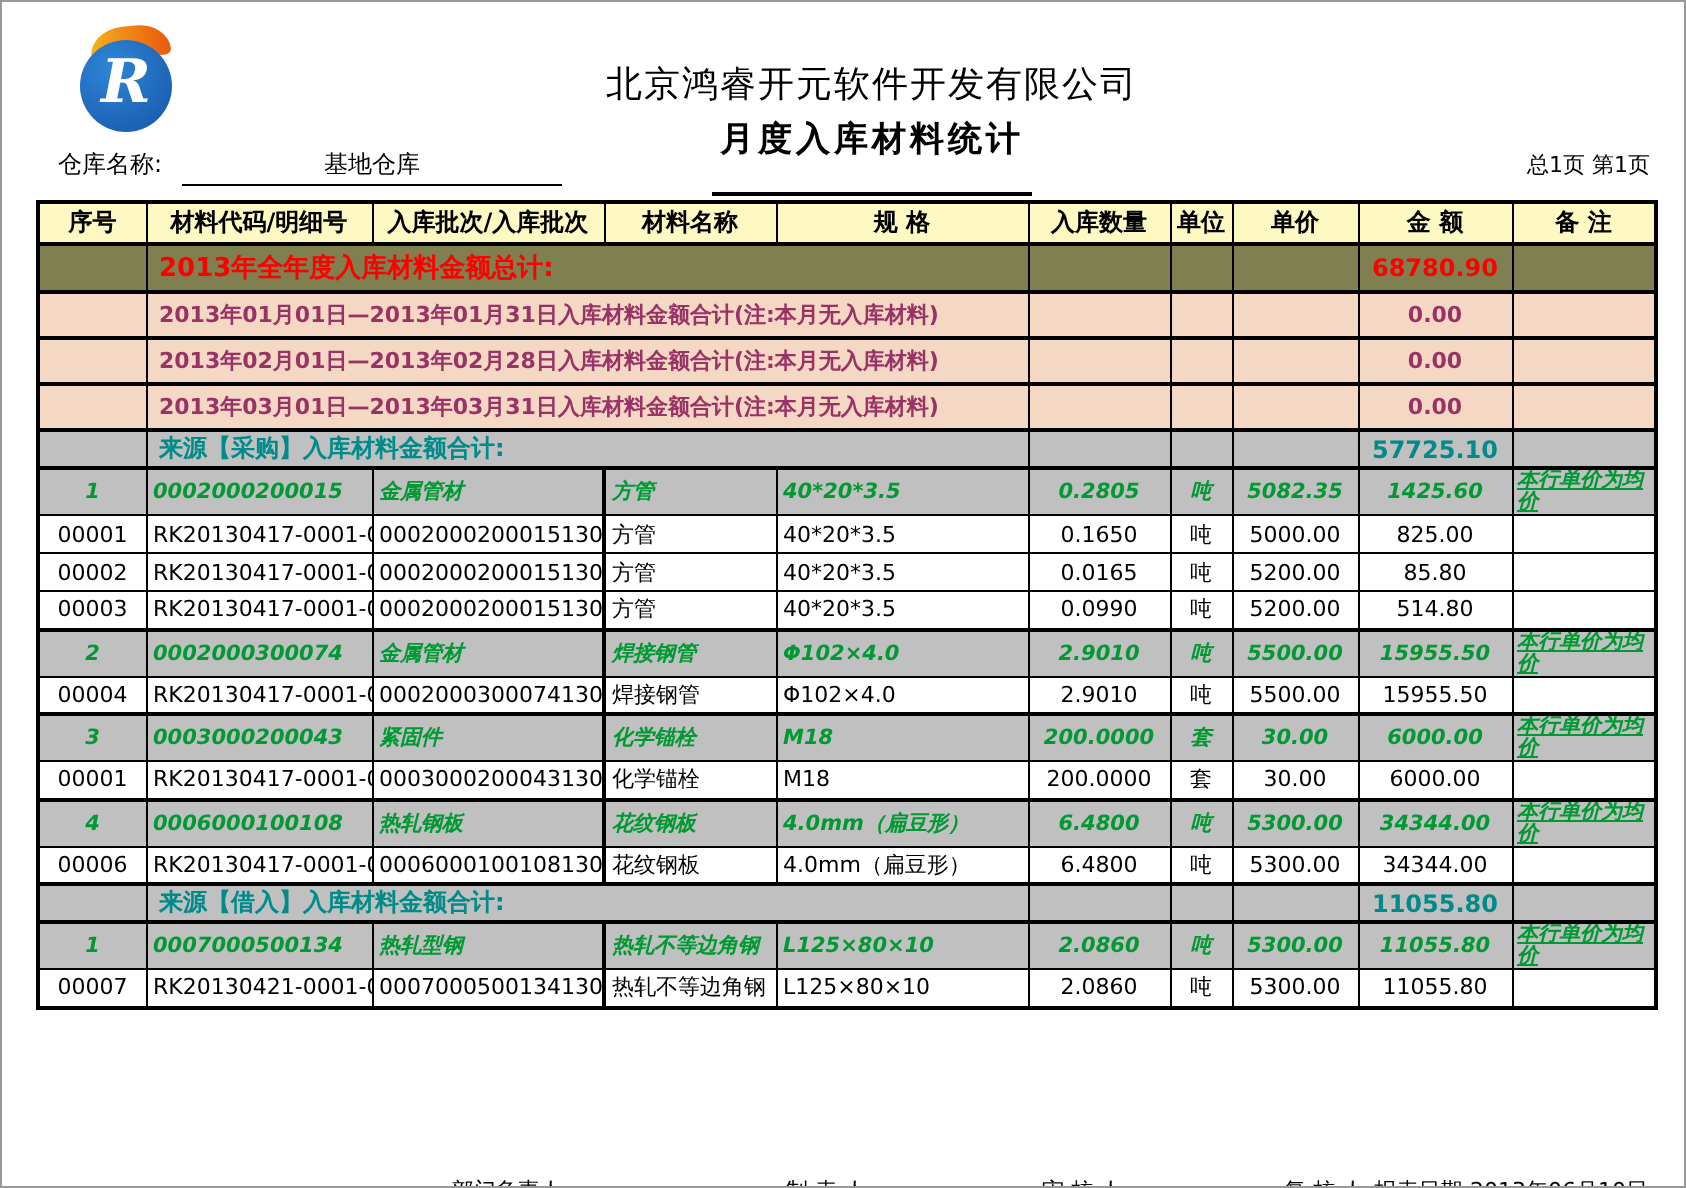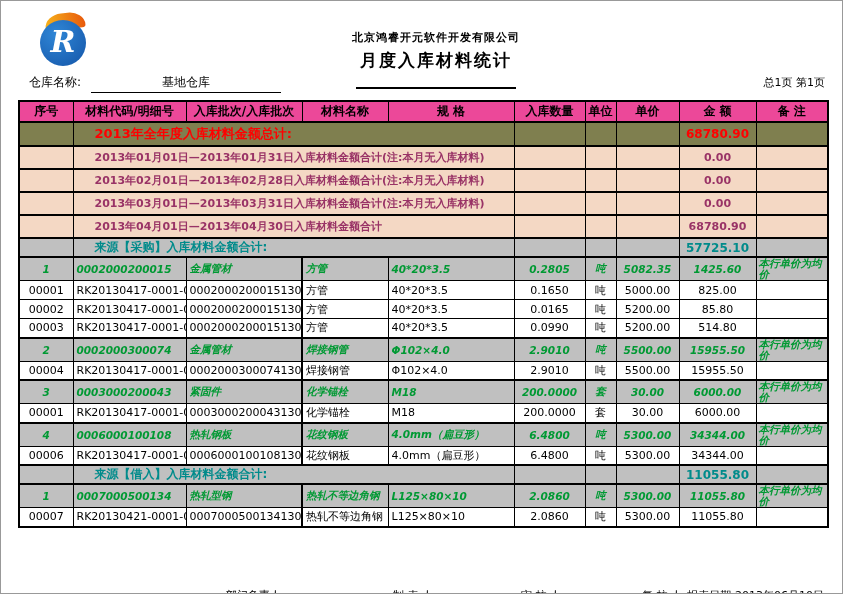--- a/index.html
+++ b/index.html
@@ -20,45 +20,45 @@
     position:absolute; left:3px; top:8px; width:46px; height:46px; border-radius:50%;
     background:radial-gradient(circle at 35% 30%, var(--brand-blue-light,#2f86d6), var(--brand-blue,#1455a8));
     display:flex; align-items:center; justify-content:center;
   }
   .logo-r {
     color:#fff; font-family:"DejaVu Serif","Liberation Serif",serif;
     font-size:30px; font-weight:bold; font-style:italic; line-height:1; margin-top:-2px;
   }
   
   .head-center { position:absolute; left:260px; top:29px; width:350px; text-align:center; }
-  .company { font-size:11px; font-weight:bold; letter-spacing:1px; }
+  .company { font-size:18px; font-weight:normal; letter-spacing:1px; }
   .report-title {
     display:inline-block; margin-top:4px; font-size:17px; font-weight:bold; letter-spacing:2px;
     border-bottom:2px solid #000; padding:0 4px 15px 4px;
   }
   .page-info { position:absolute; right:17px; top:74px; font-size:11px; }
   .warehouse { position:absolute; left:28px; top:73px; font-size:12px; }
   .warehouse-value {
     display:inline-block; width:190px; margin-left:10px; border-bottom:1px solid #000;
     text-align:center; font-size:12px; padding-bottom:1px;
   }
   
   table.report {
     position:absolute; left:17px; top:99px; width:809px;
     border-collapse:collapse; table-layout:fixed; font-size:11px;
     border:2px solid #000;
   }
   th, td { border:1px solid #000; overflow:hidden; white-space:nowrap; padding:0 3px; }
-  th { font-size:12px; font-weight:bold; text-align:center; height:21px; background:#ec4899; }
+  th { font-size:12px; font-weight:bold; text-align:center; height:21px; background:#fef9c3; }
   td { height:19px; }
   .c0 { text-align:center; }
   .c5, .c7, .c8 { text-align:center; }
   .c6 { text-align:center; }
-  .c9 { font-size:10px; white-space:normal; line-height:1.05; padding:0 2px; }
-  .sum-label { text-align:left; padding-left:21px; }
+  .c9 { font-size:10px; white-space:normal; line-height:1.05; padding:0 2px;text-decoration:underline; }
+  .sum-label { text-align:left; padding-left:6px; }
   .row-grand td {
     background:var(--grand-bg,#7f7f4f); color:var(--grand-text,#ff0000);
     font-weight:bold; height:24px; border-top-width:2px; border-bottom-width:2px;
   }
   .row-grand .sum-label { font-size:13px; }
   .row-grand .c8 { font-size:12px; }
   .row-month td {
     background:var(--month-bg,#f4d8c4); color:var(--month-text,#993366);
     font-weight:bold; height:23px; border-top-width:2px; border-bottom-width:2px;margin-top:16px;
   }
@@ -158,29 +158,20 @@
         </tr>
         <tr class="row-month">
           <td class="c0"></td>
           <td class="sum-label" colspan="4">2013年03月01日—2013年03月31日入库材料金额合计(注:本月无入库材料)</td>
           <td class="c5"></td>
           <td class="c6"></td>
           <td class="c7"></td>
           <td class="c8">0.00</td>
           <td class="c9"></td>
         </tr>
-        <tr class="row-month">
-          <td class="c0"></td>
-          <td class="sum-label" colspan="4">2013年04月01日—2013年04月30日入库材料金额合计</td>
-          <td class="c5"></td>
-          <td class="c6"></td>
-          <td class="c7"></td>
-          <td class="c8">68780.90</td>
-          <td class="c9"></td>
-        </tr>
         <tr class="row-source">
           <td class="c0"></td>
           <td class="sum-label" colspan="4">来源【采购】入库材料金额合计:</td>
           <td class="c5"></td>
           <td class="c6"></td>
           <td class="c7"></td>
           <td class="c8">57725.10</td>
           <td class="c9"></td>
         </tr>
         <tr class="row-group">

